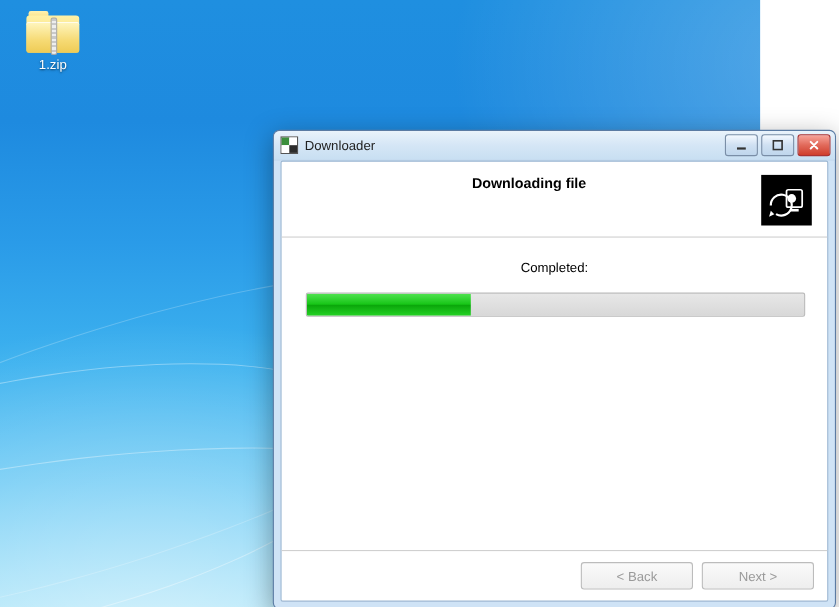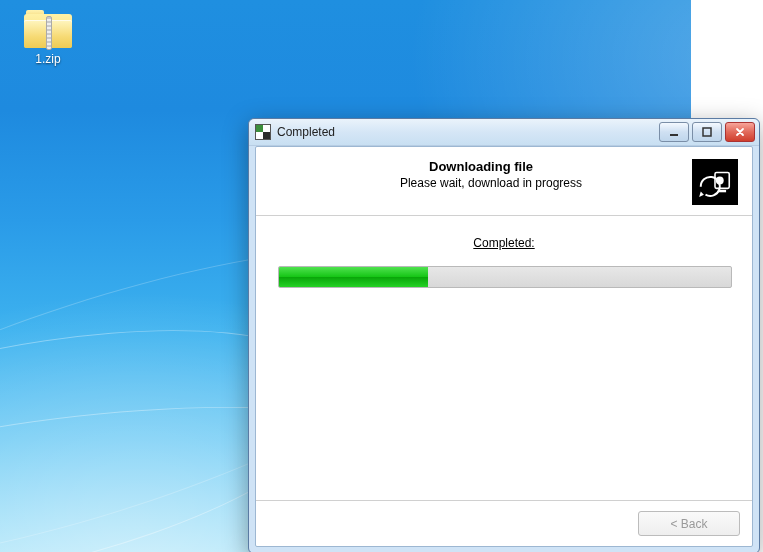--- a/index.html
+++ b/index.html
@@ -81,21 +81,21 @@
   .client{flex:1;margin:0 6px 6px;background:#fff;border:1px solid #9db7d2;border-radius:2px;display:flex;flex-direction:column;text-align:center;}
   .headerrow{display:flex;align-items:flex-start;padding:12px 14px 10px;}
   .headerrow .txt{flex:1;}
   .headerrow h1{margin:0;font-size:13px;font-weight:bold;color:#000;}
   .headerrow p{margin:2px 0 0 20px;font-size:12px;color:#000;}
   .installicon{
     width:46px;height:46px;background:#000;display:flex;align-items:center;justify-content:center;
   }
   .sep{height:1px;background:#d0d0d0;margin:0;}
   .body{flex:1;padding:20px 22px;}
-  .lbl{font-size:12px;color:#000;margin-bottom:16px;text-decoration:underline;}
+  .lbl{font-size:12px;color:#000;margin-bottom:16px;}
   .progress{
     width:100%;height:20px;border:1px solid #b9b9b9;border-radius:2px;
     background:linear-gradient(180deg,#e7e7e7,#d8d8d8);
     position:relative;overflow:hidden;
   }
   .progress .fill{
     position:absolute;left:0;top:0;height:100%;
     background:linear-gradient(180deg,#4fe24f 0%,#17c617 48%,#0aa60a 52%,#25d225 100%);
   }
   .footer{
@@ -132,21 +132,21 @@
   </div>
 
   <div class="win">
     <div class="titlebar">
       <div class="app-icon">
           <span></span>
           <span></span>
           <span></span>
           <span></span>
         </div>
-      <div class="title">Completed</div>
+      <div class="title">Downloader</div>
       <div class="winbtns">
         <div class="winbtn">
           <svg width="10" height="10" viewBox="0 0 10 10">
               <rect x="1" y="7" width="8" height="2" fill="#333"></rect>
             </svg>
         </div>
         <div class="winbtn">
           <svg width="10" height="10" viewBox="0 0 10 10">
               <rect x="1" y="1" width="8" height="8" fill="none" stroke="#333" stroke-width="1.5"></rect>
             </svg>
@@ -156,21 +156,20 @@
               <path d="M2 2 L8 8 M8 2 L2 8" stroke="#fff" stroke-width="1.8" stroke-linecap="round"></path>
             </svg>
         </div>
       </div>
     </div>
 
     <div class="client">
       <div class="headerrow">
         <div class="txt">
           <h1>Downloading file</h1>
-          <p>Please wait, download in progress</p>
         </div>
         <div class="installicon">
           <svg width="38" height="38" viewBox="0 0 48 48">
             <rect x="24" y="12" width="18" height="20" rx="2" fill="none" stroke="#fff" stroke-width="2"></rect>
             <rect x="28" y="34" width="10" height="3" fill="#fff"></rect>
             <path d="M6 30 a12 12 0 1 1 6 10" fill="none" stroke="#fff" stroke-width="2.5"></path>
             <path d="M10 40 l-6 3 l2 -7 z" fill="#fff"></path>
             <circle cx="30" cy="22" r="5" fill="#fff"></circle>
           </svg>
         </div>
@@ -179,16 +178,17 @@
 
       <div class="body">
         <div class="lbl">Completed:</div>
         <div class="progress">
           <div class="fill" style="width:33%"></div>
         </div>
       </div>
 
       <div class="footer">
         <div class="btn disabled">&lt; Back</div>
+        <div class="btn disabled">Next &gt;</div>
       </div>
     </div>
   </div>
 </div>
 
 </body></html>

